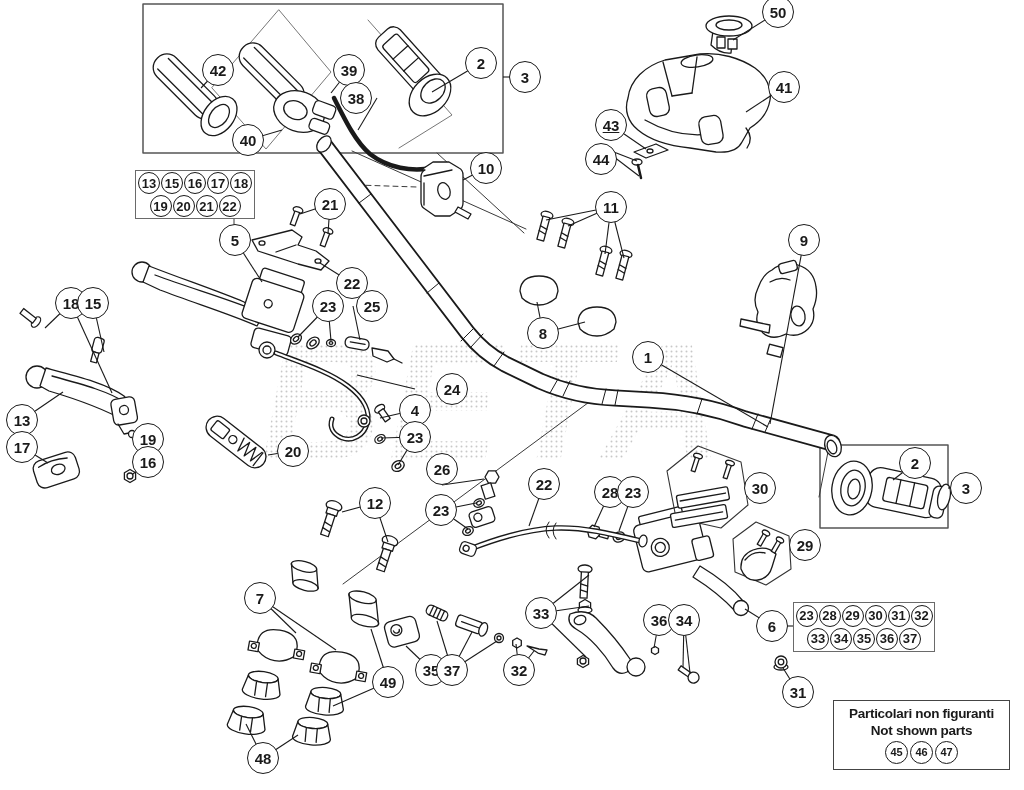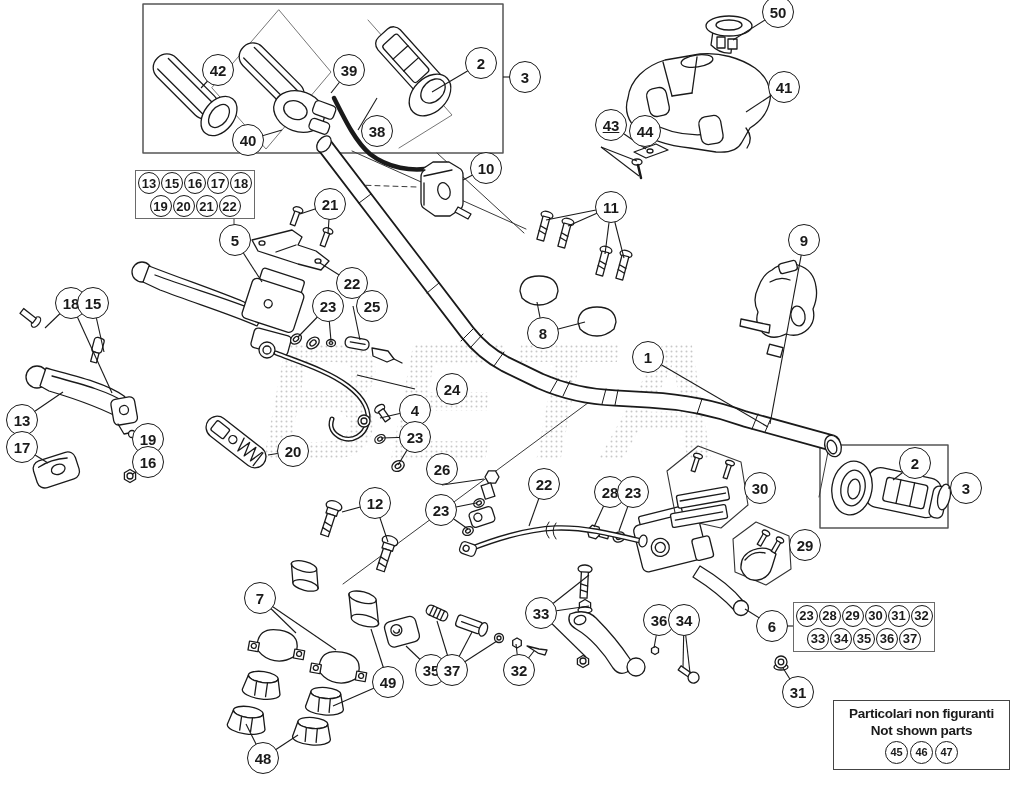--- a/index.html
+++ b/index.html
@@ -571,28 +571,28 @@
         <line x1="659" y1="620" x2="654" y2="648"></line>
         <line x1="684" y1="620" x2="683" y2="667"></line>
         <line x1="684" y1="620" x2="690" y2="673"></line>
         <line x1="798" y1="692" x2="783" y2="668"></line>
       </g>
     </svg>
 
 <div id="callout-layer">
       <div class="callout" style="left: 218px; top: 70px;">42</div>
       <div class="callout" style="left: 349px; top: 70px;">39</div>
-      <div class="callout" style="left: 377px; top: 98px; margin-top: 33px;">38</div>
+      <div class="callout" style="left: 356px; top: 98px;">38</div>
       <div class="callout" style="left: 248px; top: 140px;">40</div>
       <div class="callout" style="left: 481px; top: 63px;">2</div>
       <div class="callout" style="left: 525px; top: 77px;">3</div>
       <div class="callout" style="left: 778px; top: 12px;">50</div>
       <div class="callout" style="left: 784px; top: 87px;">41</div>
       <div class="callout" style="left: 611px; top: 125px; text-decoration: underline;">43</div>
-      <div class="callout" style="left: 601px; top: 131px; margin-left: 44px;">44</div>
+      <div class="callout" style="left: 601px; top: 159px;">44</div>
       <div class="callout" style="left: 486px; top: 168px;">10</div>
       <div class="callout" style="left: 611px; top: 207px;">11</div>
       <div class="callout" style="left: 330px; top: 204px;">21</div>
       <div class="callout" style="left: 352px; top: 283px;">22</div>
       <div class="callout" style="left: 235px; top: 240px;">5</div>
       <div class="callout" style="left: 543px; top: 333px;">8</div>
       <div class="callout" style="left: 804px; top: 240px;">9</div>
       <div class="callout" style="left: 648px; top: 357px;">1</div>
       <div class="callout" style="left: 328px; top: 306px;">23</div>
       <div class="callout" style="left: 372px; top: 306px;">25</div>

